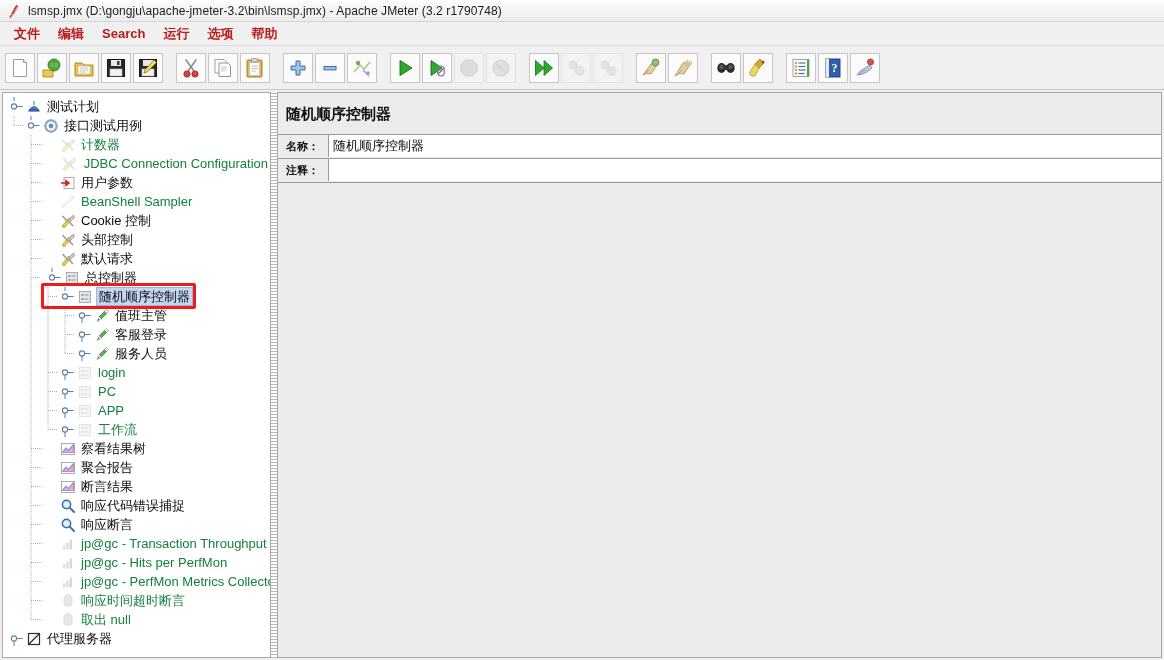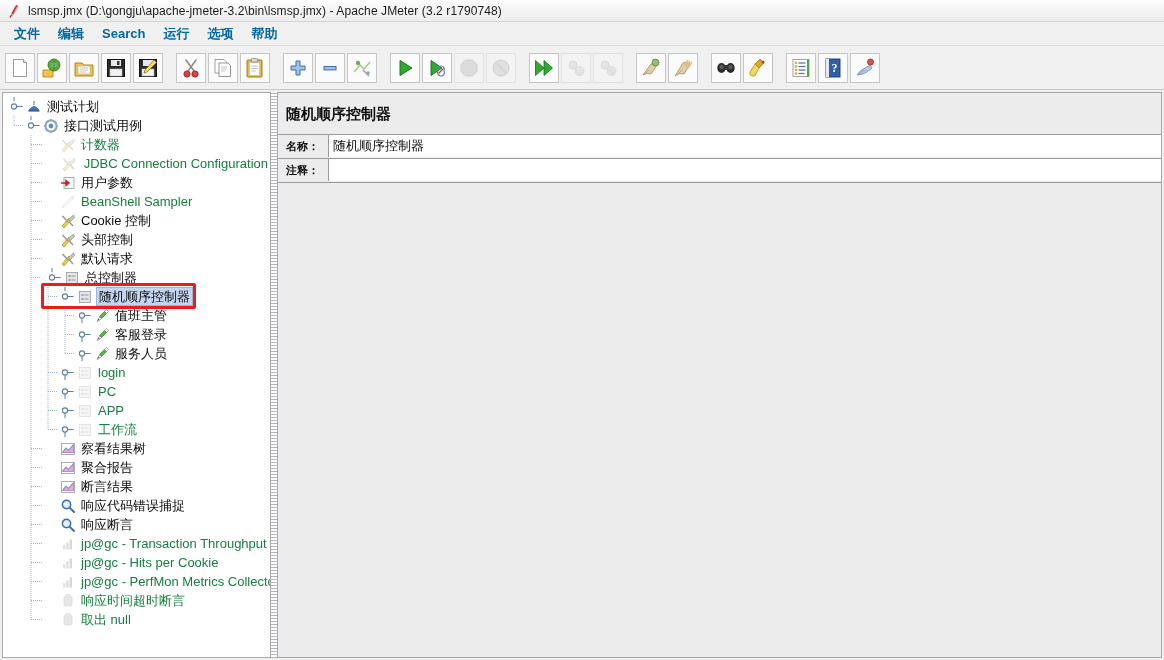--- a/index.html
+++ b/index.html
@@ -40,21 +40,21 @@
     height: 24px;
     background: #f0f0f0;
     border-bottom: 1px solid #dcdcdc;
     display: flex;
     align-items: center;
     padding-left: 6px;
     gap: 2px;
   }
   .menu-item {
     font-size: 13px;
-    color: #0369a1;
+    color: #b91c1c;
     padding: 3px 8px;
     cursor: default;
     white-space: nowrap;
     font-weight: bold;
   }
 
   
   #toolbar {
     height: 44px;
     background: #f0f0f0;
@@ -784,21 +784,21 @@
         </div>
         <div class="row dim" style="padding-left: 40px;">
           <span class="handle none"></span>
           <span class="ico">
             <svg width="16" height="16" viewBox="0 0 16 16">
       <rect x="3" y="9" width="2.4" height="4.5" fill="#a8a8a8"></rect>
       <rect x="6.3" y="6.5" width="2.4" height="7" fill="#9a9a9a"></rect>
       <rect x="9.6" y="3.5" width="2.4" height="10" fill="#8c8c8c"></rect>
             </svg>
           </span>
-          <span class="lbl">jp@gc - Hits per Cookie</span>
+          <span class="lbl">jp@gc - Hits per PerfMon</span>
         </div>
         <div class="row dim" style="padding-left: 40px;">
           <span class="handle none"></span>
           <span class="ico">
             <svg width="16" height="16" viewBox="0 0 16 16">
       <rect x="3" y="9" width="2.4" height="4.5" fill="#a8a8a8"></rect>
       <rect x="6.3" y="6.5" width="2.4" height="7" fill="#9a9a9a"></rect>
       <rect x="9.6" y="3.5" width="2.4" height="10" fill="#8c8c8c"></rect>
             </svg>
           </span>
@@ -817,20 +817,34 @@
         <div class="row dim" style="padding-left: 40px;">
           <span class="handle none"></span>
           <span class="ico">
             <svg width="16" height="16" viewBox="0 0 16 16">
       <rect x="4" y="3" width="8" height="10" rx="2" fill="#b8b8b8" stroke="#909090" stroke-width="0.8"></rect>
       <rect x="5.5" y="1.5" width="5" height="2.5" rx="1" fill="#c8c8c8" stroke="#909090" stroke-width="0.7"></rect>
             </svg>
           </span>
           <span class="lbl">取出 null</span>
         </div>
+        <div class="row" style="padding-left: 6px;">
+          <span class="handle"><svg width="16" height="19" viewBox="0 0 16 19">
+      <circle cx="5" cy="9.5" r="2.6" fill="#ffffff" stroke="#5b7fa8" stroke-width="1.1"></circle>
+      <path d="M7.6 9.5 h6" stroke="#5b7fa8" stroke-width="1"></path>
+      <path d="M5 12.1 v5" stroke="#5b7fa8" stroke-width="1"></path>
+            </svg></span>
+          <span class="ico">
+            <svg width="16" height="16" viewBox="0 0 16 16">
+      <rect x="2.5" y="2.5" width="11" height="11" fill="#ffffff" stroke="#2a2a2a" stroke-width="1.2"></rect>
+      <path d="M3 13 L13 3" stroke="#2a2a2a" stroke-width="1.2"></path>
+            </svg>
+          </span>
+          <span class="lbl">代理服务器</span>
+        </div>
       </div>
     <div id="redbox" style="top: 190px; left: 38px; height: 26px; width: 155px;"></div>
   </div>
 
   <div id="splitter"></div>
 
   <div id="right-panel">
     <div id="panel-title">随机顺序控制器</div>
 
     <div class="form-row">

